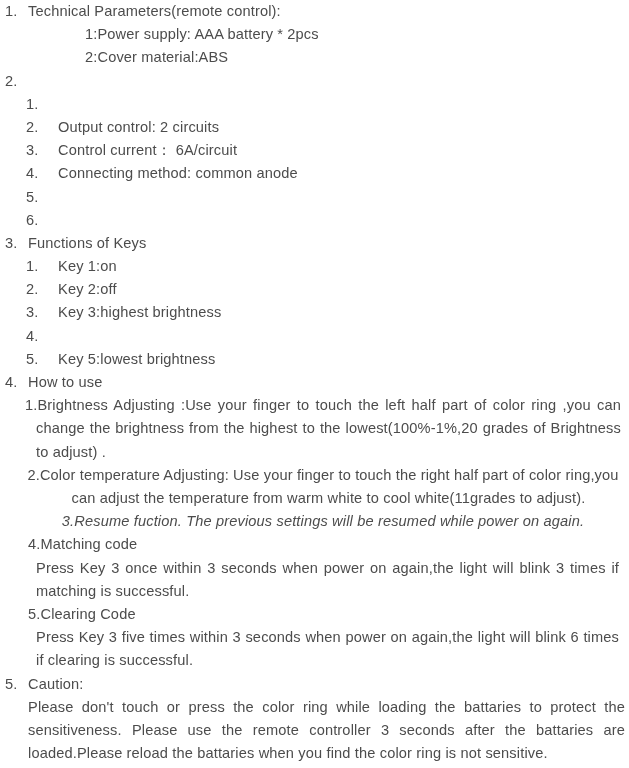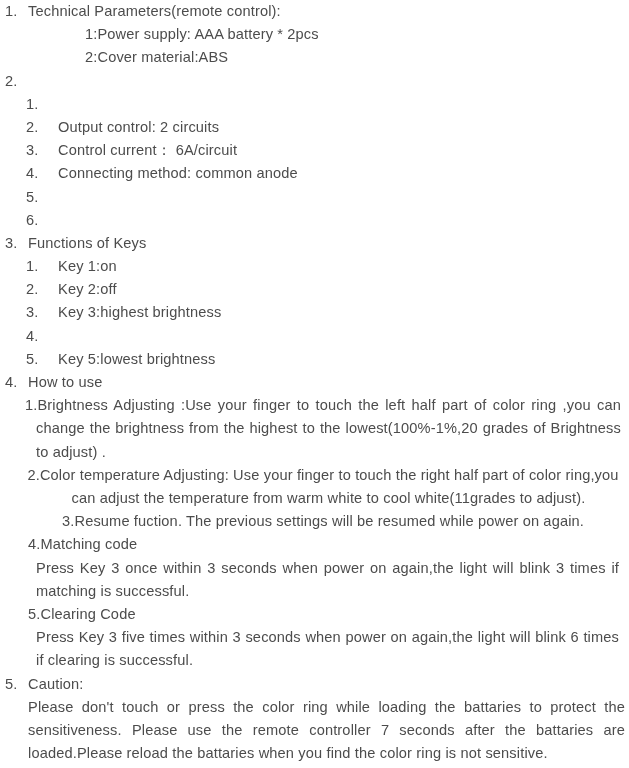--- a/index.html
+++ b/index.html
@@ -90,21 +90,21 @@
   
   .p-body {
     margin-left: 36px;
     margin-right: 10px;
   }
   
   .p-caution {
     margin-left: 28px;
     margin-right: 4px;
   }
-  .nowrap { white-space: nowrap; }
+  .nowrap { white-space: nowrap; font-style: italic; }
 </style>
 </head>
 <body>
 
 <div class="page">
 
   <div class="ln lvl1">
     <span class="marker">1.</span>
     <span>Technical Parameters(remote control):</span>
   </div>
@@ -174,15 +174,15 @@
   <div class="para p-head">4.Matching code</div>
   <div class="para p-body">Press Key 3 once within 3 seconds when power on again,the light will blink 3 times if matching is successful.</div>
 
   <div class="para p-head">5.Clearing Code</div>
   <div class="para p-body">Press Key 3 five times within 3 seconds when power on again,the light will blink 6 times if clearing is successful.</div>
 
   <div class="ln lvl1">
     <span class="marker">5.</span>
     <span>Caution:</span>
   </div>
-  <div class="para p-caution">Please don't touch or press the color ring while loading the battaries to protect the sensitiveness. Please use the remote controller 7 seconds after the battaries are loaded.Please reload the battaries when you find the color ring is not sensitive.</div>
+  <div class="para p-caution">Please don't touch or press the color ring while loading the battaries to protect the sensitiveness. Please use the remote controller 3 seconds after the battaries are loaded.Please reload the battaries when you find the color ring is not sensitive.</div>
 
 </div>
 
 </body></html>

